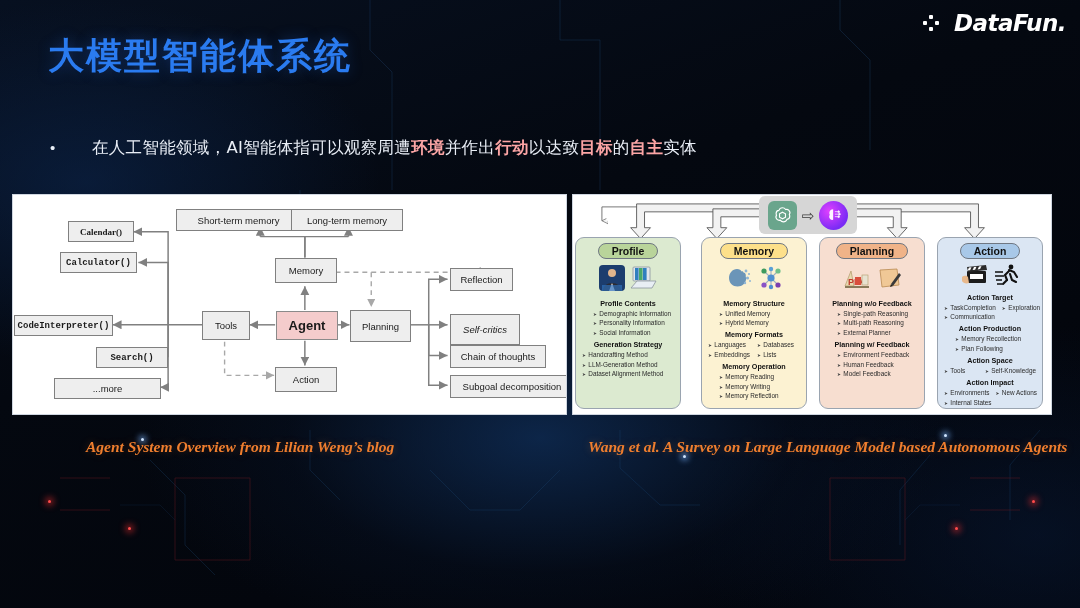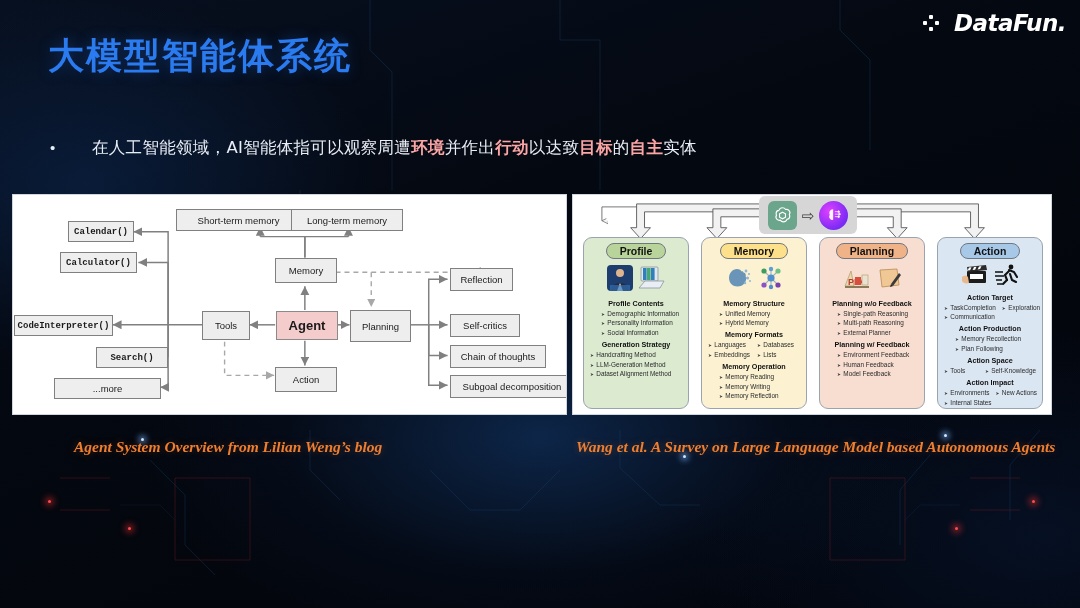--- a/index.html
+++ b/index.html
@@ -85,21 +85,21 @@
   }
   .panel-icons { display: flex; gap: 5px; align-items: center; justify-content: center; height: 30px; margin: 2px 0 3px; }
   .panel-body { width: 100%; padding: 0 2px; }
   .ph { font-size: 7.2px; font-weight: bold; color: #111; text-align: center; margin: 2.5px 0 1px; }
   .pl { font-size: 6.4px; color: #2a2a2a; line-height: 1.45; white-space: nowrap; }
   .pl::before { content: "\27A4"; font-size: 4.6px; margin-right: 2.5px; color: #444; }
   .pl-ind { padding-left: 11px; }
   .pl-row { display: flex; gap: 6px; }
   .pl-row .pl { flex: 1; }
 
-  .p-profile  { left: 10px;  background: #dcead0; }
+  .p-profile  { left: 2px;  background: #dcead0; }
   .p-profile  .panel-chip { background: #b9d49a; }
   .p-memory   { left: 128px; background: #fcf2d2; }
   .p-memory   .panel-chip { background: #fde08a; }
   .p-planning { left: 246px; background: #f7ded0; }
   .p-planning .panel-chip { background: #f0b388; }
   .p-action   { left: 364px; background: #dbe6f3; }
   .p-action   .panel-chip { background: #a8c8e8; }
 
   .llm-bar {
     position: absolute; left: 186px; top: 1px; width: 98px; height: 38px;
@@ -111,20 +111,21 @@
   .llm-circ { width: 29px; height: 29px; border-radius: 50%;
               background: radial-gradient(circle at 35% 35%, #e040ff, #7a2bf5 70%);
               display: flex; align-items: center; justify-content: center; }
   .llm-arrow { color: #3a3a3a; font-size: 15px; line-height: 1; }
 
   
   .caption {
     position: absolute; color: #ef7e2e; font-style: italic; font-weight: bold;
     font-size: 15.5px; font-family: "Liberation Serif", serif; line-height: 1.45;
     text-shadow: 0 0 9px rgba(239,126,46,.28);
+    margin-left: 12px;
   }
   .cap-left  { left: 74px;  top: 436px; }
   .cap-right { left: 576px; top: 436px; width: 480px; }
 </style>
 </head>
 <body>
 
 <div class="bg-base"></div>
 
 <svg class="circuit" viewBox="0 0 1080 608" preserveAspectRatio="none">
@@ -234,28 +235,28 @@
   </svg>
 
   <div class="node" style="left:163px;top:14px;width:125px;height:22px;">Short-term memory</div>
   <div class="node" style="left:278px;top:14px;width:112px;height:22px;text-align:center;">Long-term memory</div>
   <div class="node" style="left:262px;top:63px;width:62px;height:25px;">Memory</div>
   <div class="node agent" style="left:263px;top:116px;width:62px;height:29px;">Agent</div>
   <div class="node" style="left:337px;top:115px;width:61px;height:32px;">Planning</div>
   <div class="node" style="left:262px;top:172px;width:62px;height:25px;">Action</div>
   <div class="node" style="left:189px;top:116px;width:48px;height:29px;">Tools</div>
 
-  <div class="node mono" style="left:55px;top:26px;width:66px;height:21px;">Calendar()</div>
+  <div class="node mono" style="left:55px;top:26px;width:66px;height:21px;font-family:Liberation Serif, serif;">Calendar()</div>
   <div class="node mono" style="left:47px;top:57px;width:77px;height:21px;">Calculator()</div>
   <div class="node mono" style="left:1px;top:120px;width:99px;height:21px;">CodeInterpreter()</div>
   <div class="node mono" style="left:66px;top:152px;width:72px;height:21px;margin-left:17px;">Search()</div>
   <div class="node" style="left:41px;top:183px;width:107px;height:21px;">...more</div>
 
   <div class="node" style="left:437px;top:73px;width:63px;height:23px;">Reflection</div>
-  <div class="node" style="left:437px;top:119px;width:70px;height:23px;">Self-critics</div>
+  <div class="node" style="left:437px;top:119px;width:70px;height:31px;font-style:italic;">Self-critics</div>
   <div class="node" style="left:437px;top:150px;width:96px;height:23px;">Chain of thoughts</div>
   <div class="node" style="left:437px;top:180px;width:124px;height:23px;">Subgoal decomposition</div>
 </div>
 
 <div class="fig-right">
   <svg class="wires" viewBox="0 0 480 221">
     <defs>
       <marker id="bh" markerWidth="9" markerHeight="9" refX="4" refY="8" orient="auto">
         <path d="M0,0 L8,0 L4,8 z" fill="#f2f2f2" stroke="#555" stroke-width="0.8"></path>
       </marker>

